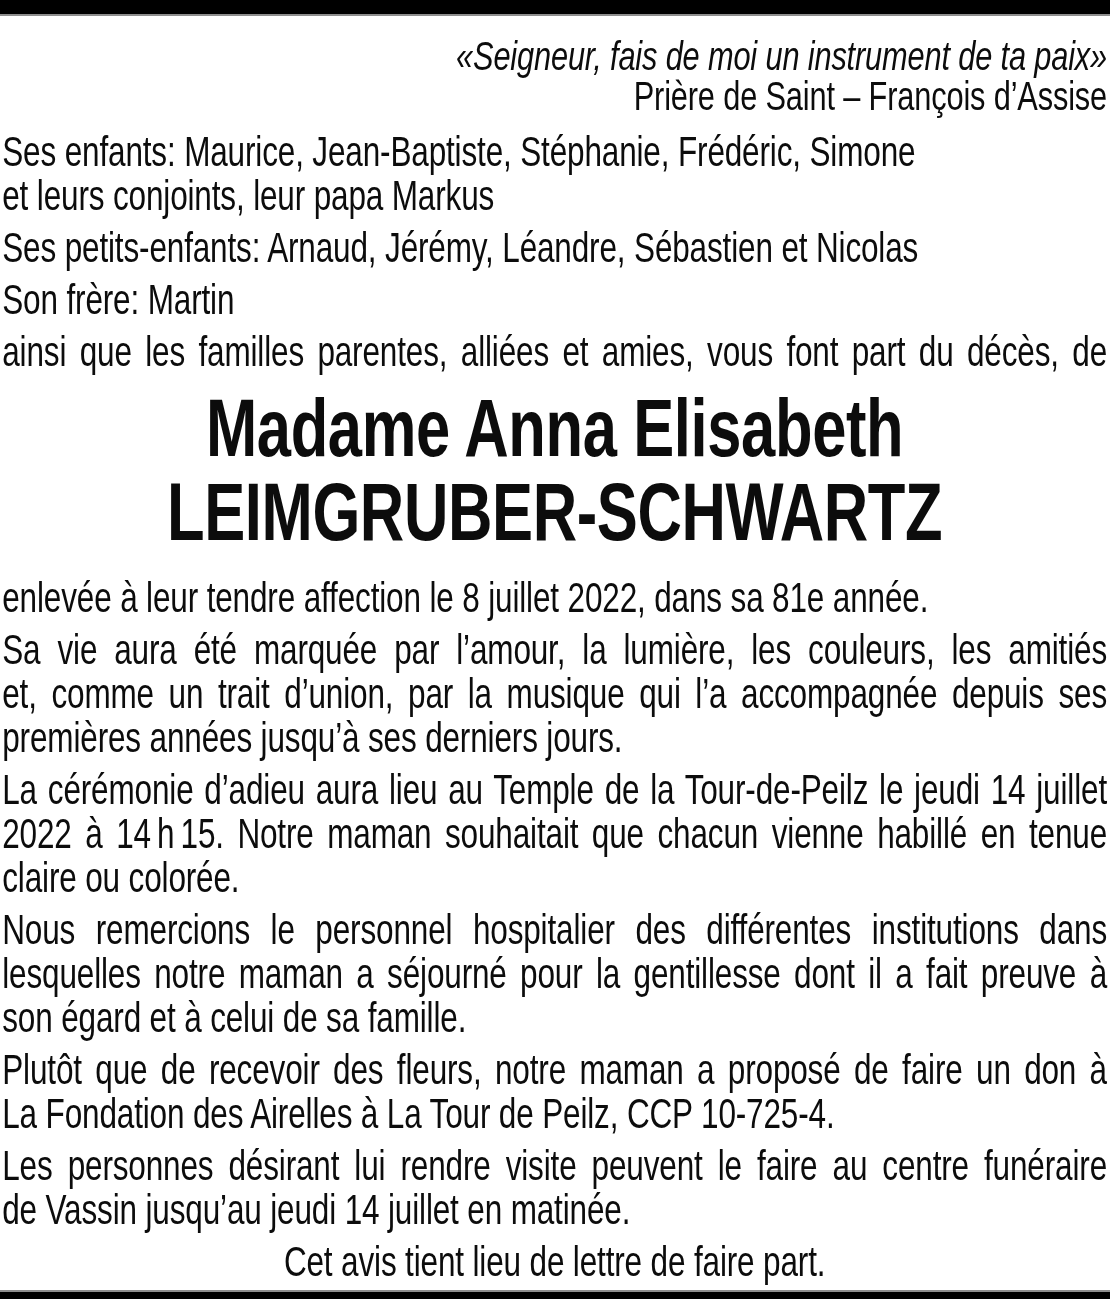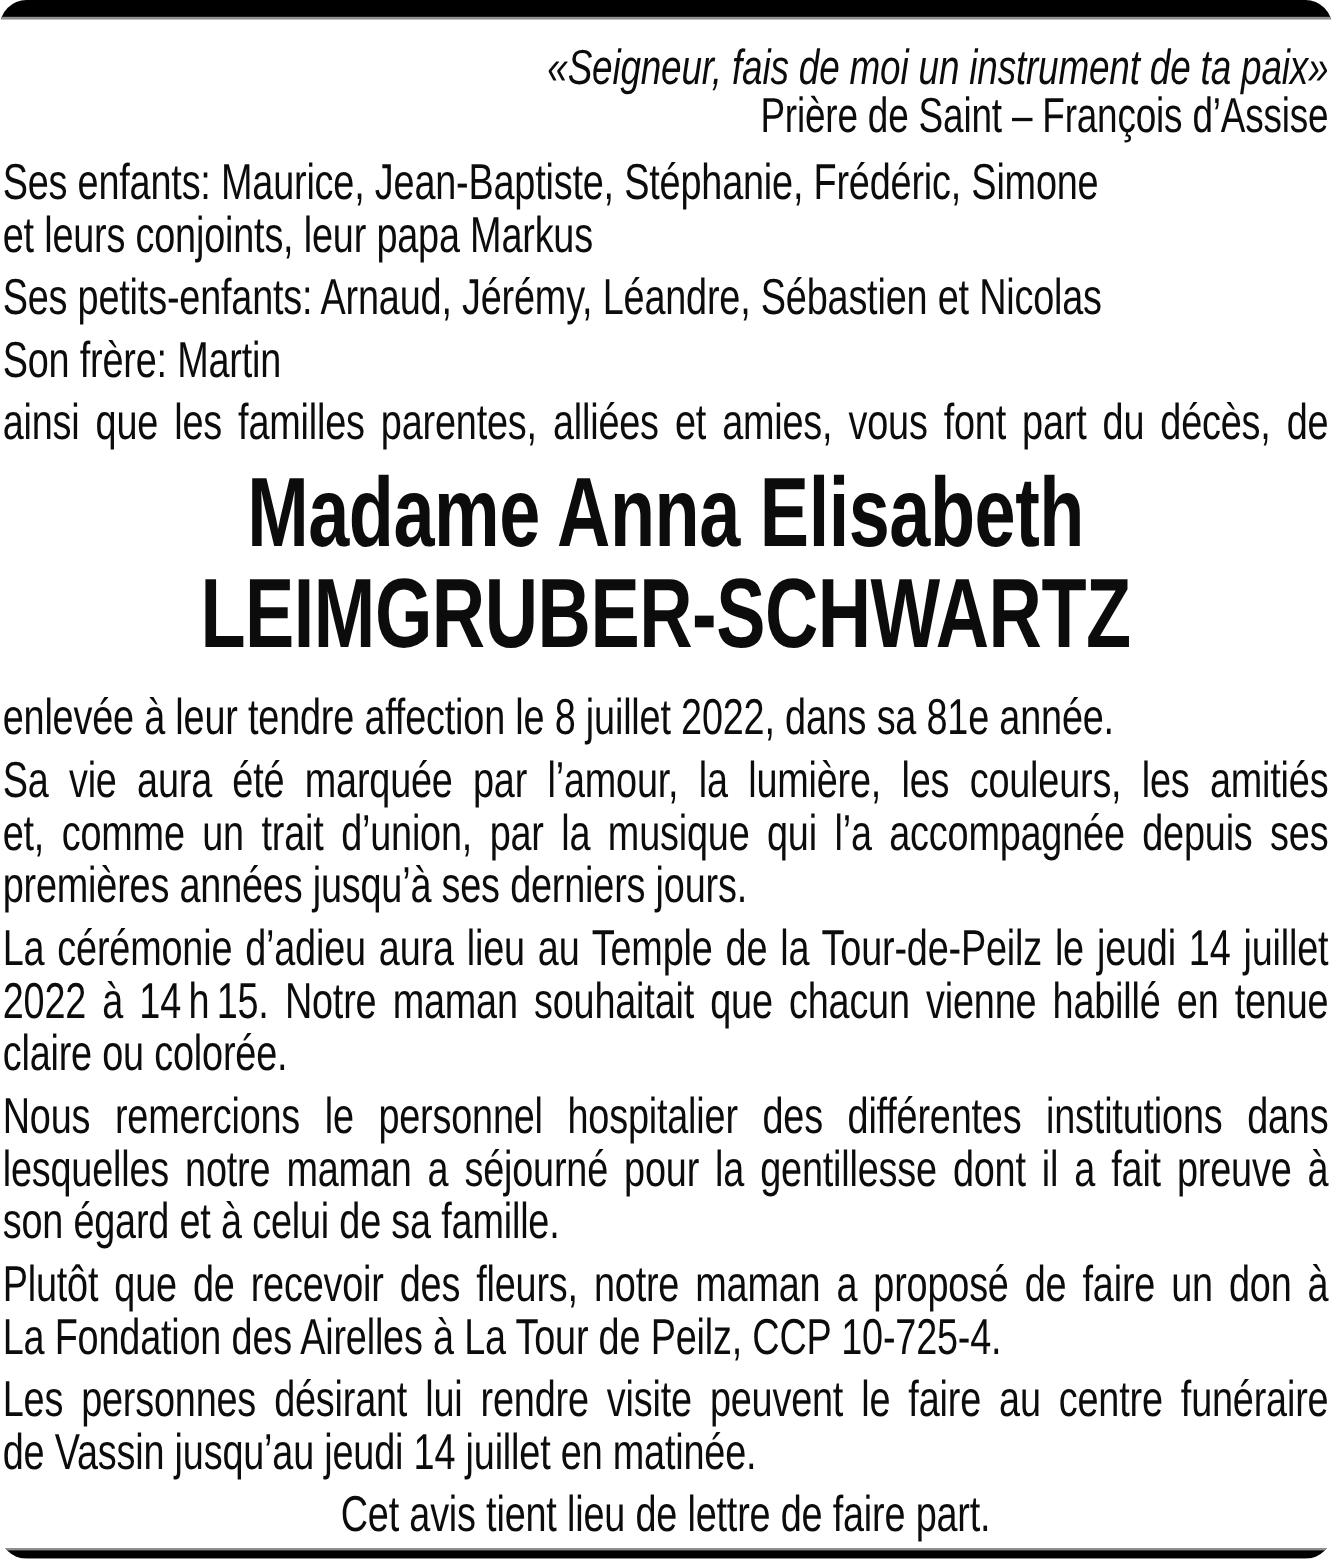--- a/index.html
+++ b/index.html
@@ -7,21 +7,20 @@
     width: 1110px; height: 1299px;
     background: #ffffff;
     overflow: hidden;
     font-family: "Liberation Sans", sans-serif;
   }
   .page {
     position: relative;
     width: 1110px; height: 1299px;
     background: #ffffff;
     overflow: hidden;
-    border-radius: 22px;
   }
   .bar-top {
     position: absolute; top: 0; left: 0;
     width: 100%; height: 14px;
     background: #000000;
     border-bottom: 2px solid #8e8e8e;
   }
   .bar-bottom {
     position: absolute; bottom: 0; left: 0;
     width: 100%; height: 7px;

